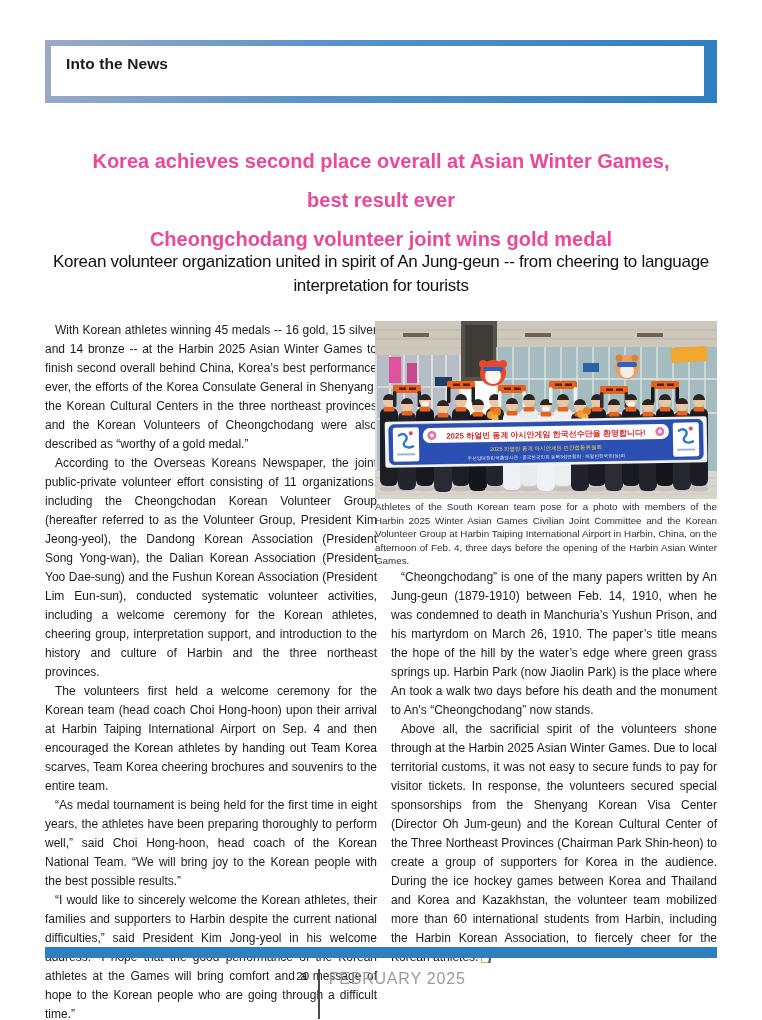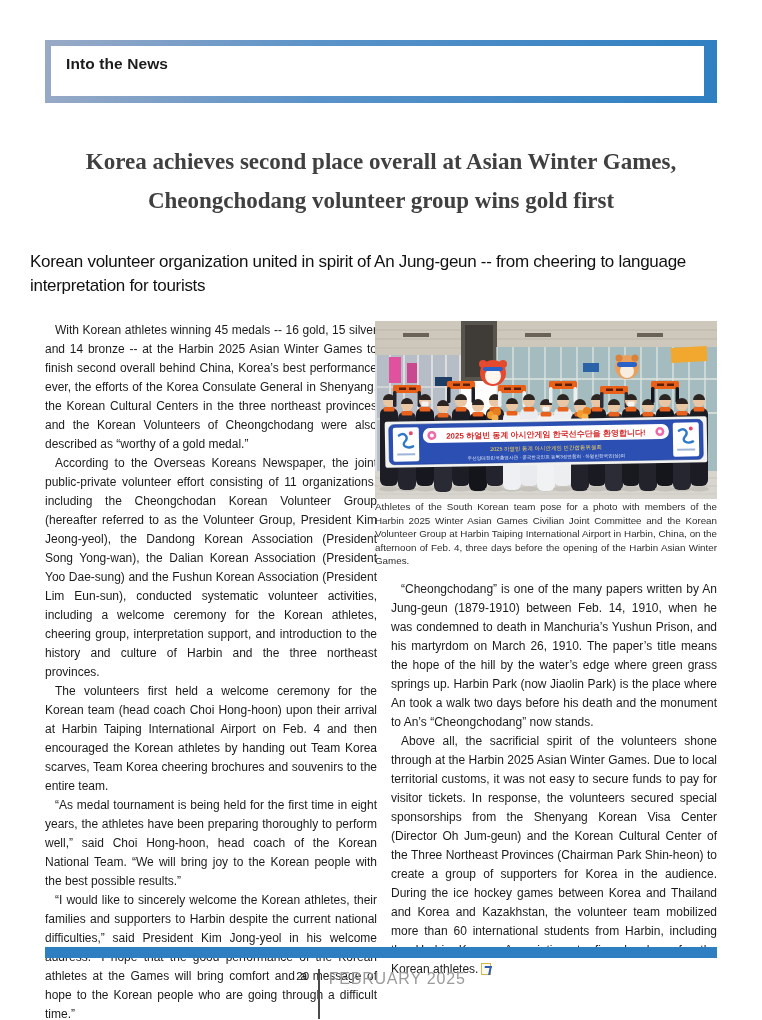--- a/index.html
+++ b/index.html
@@ -23,27 +23,28 @@
     display: flex; align-items: flex-start;
     padding: 9px 8px 0 15px;
   }
   .kicker-inner span {
     font-size: 15.5px; font-weight: bold; color: #1c1c1c; letter-spacing: 0.1px;
   }
   
   .headline {
     position: absolute; left: 45px; top: 142px; width: 672px;
     text-align: center;
-    font-family: Liberation Serif, serif;
+    font-family: Liberation Sans, sans-serif;
     font-weight: bold;
-    color: #404040;
-    font-size: 23px; line-height: 39px;
+    color: #ec4899;
+    font-size: 20px; line-height: 39px;
   }
   .subtitle {
     position: absolute; left: 30px; top: 250px; width: 702px;
+    text-align: center;
     font-size: 17px; line-height: 24px;
     color: #111111; letter-spacing: -0.3px;
   }
   
   .article {
     position: absolute; left: 45px; top: 321px; width: 672px;
     display: flex; gap: 14px;
   }
   .col-left  { width: 332px; flex: 0 0 332px; }
   .col-right { width: 326px; flex: 0 0 326px; }
@@ -55,21 +56,21 @@
   }
   .photo-figure {
     width: 382px; margin-left: -16px;
   }
   .photo-svg { display: block; width: 342px; height: 178px; }
   .caption {
     width: 342px; margin-left: -16px; margin-top: 1px;
     font-size: 9.8px; line-height: 13.5px;
     color: #2e2e2e; text-align: justify;
   }
-  .right-text { margin-top: 12px; }
+  .right-text { margin-top: 0; }
   .end-mark {
     display: inline-block; width: 10px; height: 12px;
     border: 1px solid #d6b64b; background: #fdfaef;
     vertical-align: -2px; margin-left: 3px;
     position: relative;
   }
   .end-mark::after {
     content: ""; position: absolute; left: 2px; top: 2px;
     width: 5px; height: 7px;
     border-right: 2px solid #2f5cb0; border-top: 2px solid #2f5cb0;
@@ -96,31 +97,32 @@
 <div class="page">
 
   <div class="kicker-wrap">
     <div class="kicker-inner">
       <span>Into the News</span>
     </div>
   </div>
 
   <div class="headline">
     <div>Korea achieves second place overall at Asian Winter Games,</div>
-    <div>Cheongchodang volunteer group wins gold first</div>
+    <div>best result ever</div>
+    <div>Cheongchodang volunteer joint wins gold medal</div>
   </div>
 
   <div class="subtitle">Korean volunteer organization united in spirit of An Jung-geun -- from cheering to language interpretation for tourists</div>
 
   <div class="article">
 
     <div class="col-left">
       <p>With Korean athletes winning 45 medals -- 16 gold, 15 silver and 14 bronze -- at the Harbin 2025 Asian Winter Games to finish second overall behind China, Korea’s best performance ever, the efforts of the Korea Consulate General in Shenyang, the Korean Cultural Centers in the three northeast provinces and the Korean Volunteers of Cheongchodang were also described as “worthy of a gold medal.”</p>
       <p>According to the Overseas Koreans Newspaper, the joint public-private volunteer effort consisting of 11 organizations, including the Cheongchodan Korean Volunteer Group (hereafter referred to as the Volunteer Group, President Kim Jeong-yeol), the Dandong Korean Association (President Song Yong-wan), the Dalian Korean Association (President Yoo Dae-sung) and the Fushun Korean Association (President Lim Eun-sun), conducted systematic volunteer activities, including a welcome ceremony for the Korean athletes, cheering group, interpretation support, and introduction to the history and culture of Harbin and the three northeast provinces.</p>
-      <p>The volunteers first held a welcome ceremony for the Korean team (head coach Choi Hong-hoon) upon their arrival at Harbin Taiping International Airport on Feb. 4 and then encouraged the Korean athletes by handing out Team Korea scarves, Team Korea cheering brochures and souvenirs to the entire team.</p>
+      <p>The volunteers first held a welcome ceremony for the Korean team (head coach Choi Hong-hoon) upon their arrival at Harbin Taiping International Airport on Sep. 4 and then encouraged the Korean athletes by handing out Team Korea scarves, Team Korea cheering brochures and souvenirs to the entire team.</p>
       <p>“As medal tournament is being held for the first time in eight years, the athletes have been preparing thoroughly to perform well,” said Choi Hong-hoon, head coach of the Korean National Team. “We will bring joy to the Korean people with the best possible results.”</p>
       <p>“I would like to sincerely welcome the Korean athletes, their families and supporters to Harbin despite the current national difficulties,” said President Kim Jong-yeol in his welcome address. “I hope that the good performance of the Korean athletes at the Games will bring comfort and a message of hope to the Korean people who are going through a difficult time.”</p>
     </div>
 
     <div class="col-right">
 
       <div class="photo-figure">
         <svg class="photo-svg" viewBox="0 0 342 178">
 
           <g>

